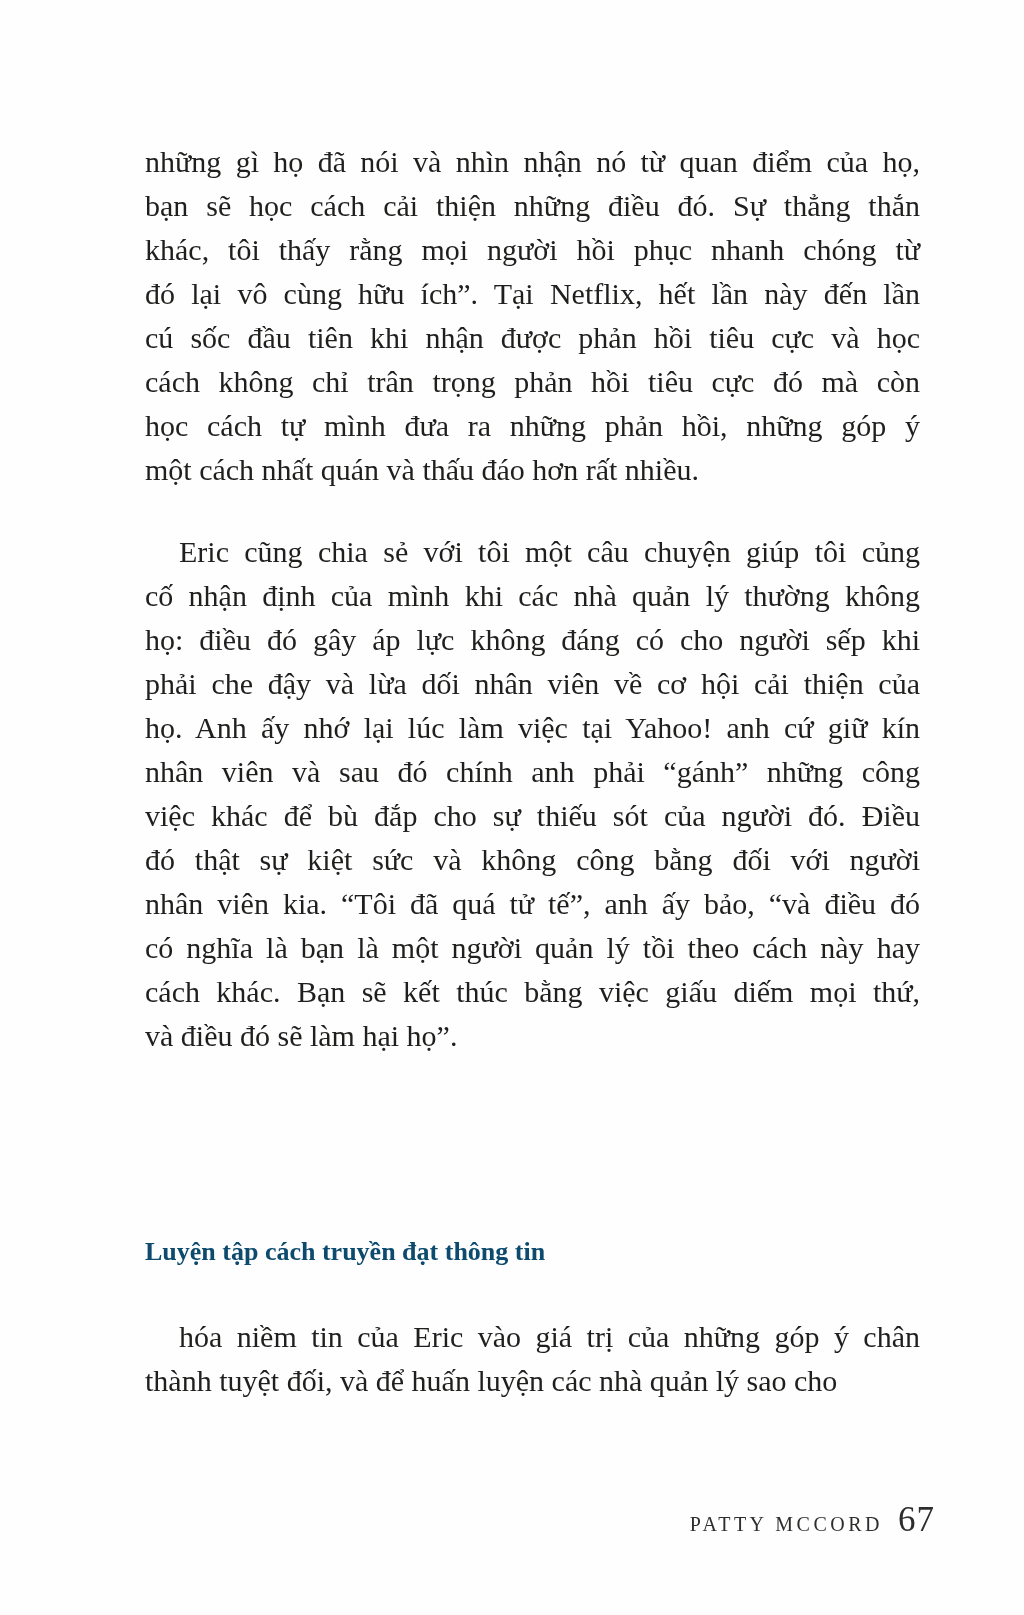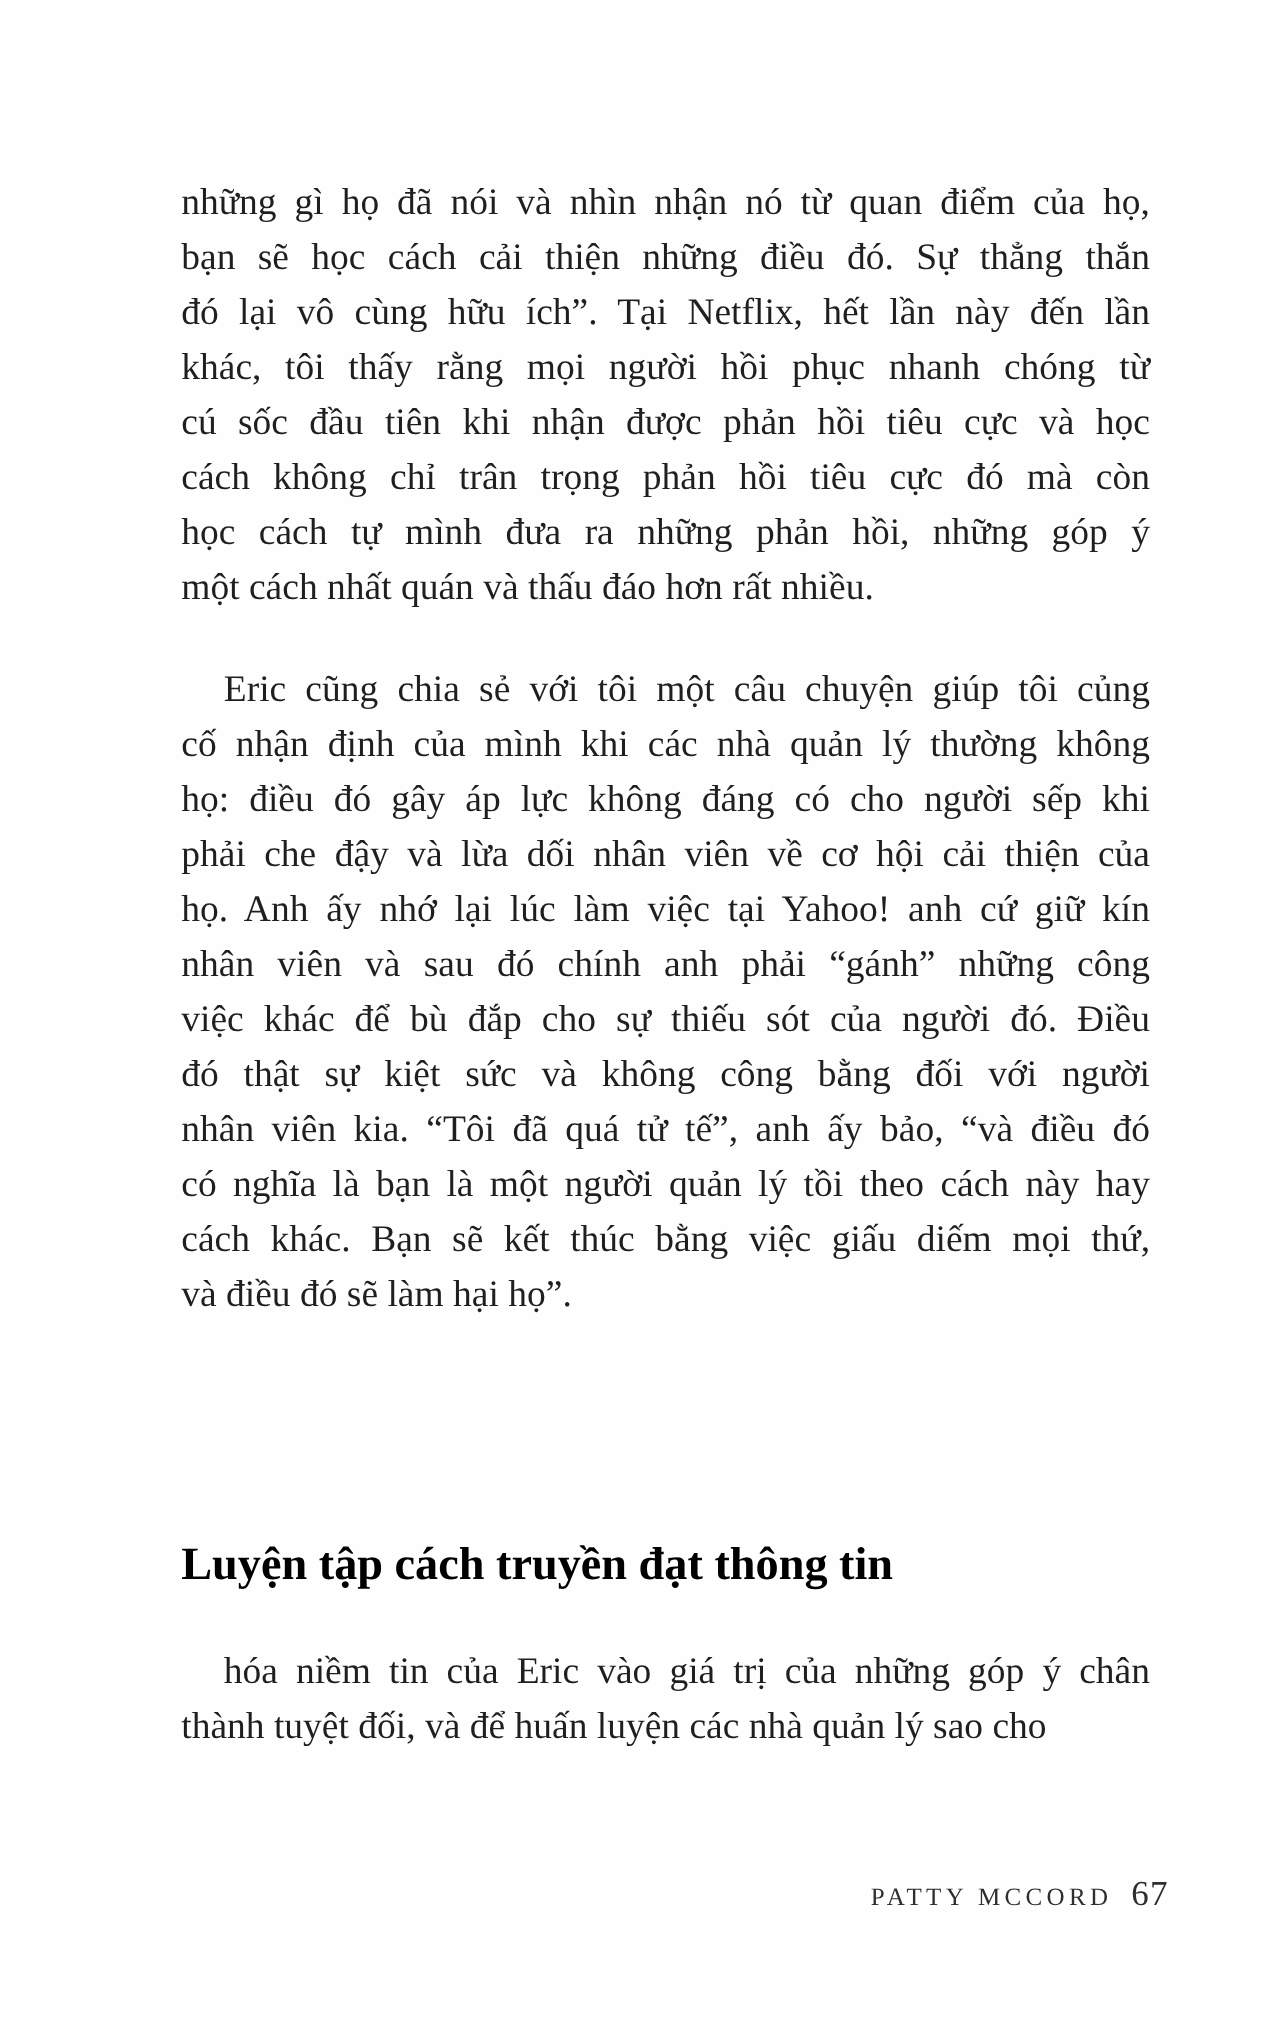--- a/index.html
+++ b/index.html
@@ -39,53 +39,53 @@
   }
   .para-1 { top: 140px; }
   .para-2 { top: 530px; }
   .para-3 { top: 1315px; }
   .heading {
     position: absolute;
     left: 145px;
     top: 1230px;
     width: 775px;
     margin: 0;
-    font-size: 37px;
+    font-size: 26px;
     line-height: 44px;
     font-weight: bold;
-    color: #000000;
+    color: #0c4a6e;
   }
   .footer {
     position: absolute;
     top: 1500px;
     right: 89px;
     display: flex;
     align-items: baseline;
     gap: 15px;
     color: #2e2e2c;
   }
   .footer .author {
     font-size: 20px;
     letter-spacing: 3.5px;
   }
   .footer .pagenum {
-    font-size: 28px;
+    font-size: 35px;
     letter-spacing: 1px;
   }
 </style>
 </head>
 <body>
 
 <div class="page">
 
   <section class="para para-1">
       <div class="line">những gì họ đã nói và nhìn nhận nó từ quan điểm của họ,</div>
       <div class="line">bạn sẽ học cách cải thiện những điều đó. Sự thẳng thắn</div>
+      <div class="line">khác, tôi thấy rằng mọi người hồi phục nhanh chóng từ</div>
       <div class="line">đó lại vô cùng hữu ích”. Tại Netflix, hết lần này đến lần</div>
-      <div class="line">khác, tôi thấy rằng mọi người hồi phục nhanh chóng từ</div>
       <div class="line">cú sốc đầu tiên khi nhận được phản hồi tiêu cực và học</div>
       <div class="line">cách không chỉ trân trọng phản hồi tiêu cực đó mà còn</div>
       <div class="line">học cách tự mình đưa ra những phản hồi, những góp ý</div>
       <div class="line last">một cách nhất quán và thấu đáo hơn rất nhiều.</div>
     </section>
 
   <section class="para para-2 indent">
       <div class="line">Eric cũng chia sẻ với tôi một câu chuyện giúp tôi củng</div>
       <div class="line">cố nhận định của mình khi các nhà quản lý thường không</div>
       <div class="line">họ: điều đó gây áp lực không đáng có cho người sếp khi</div>

